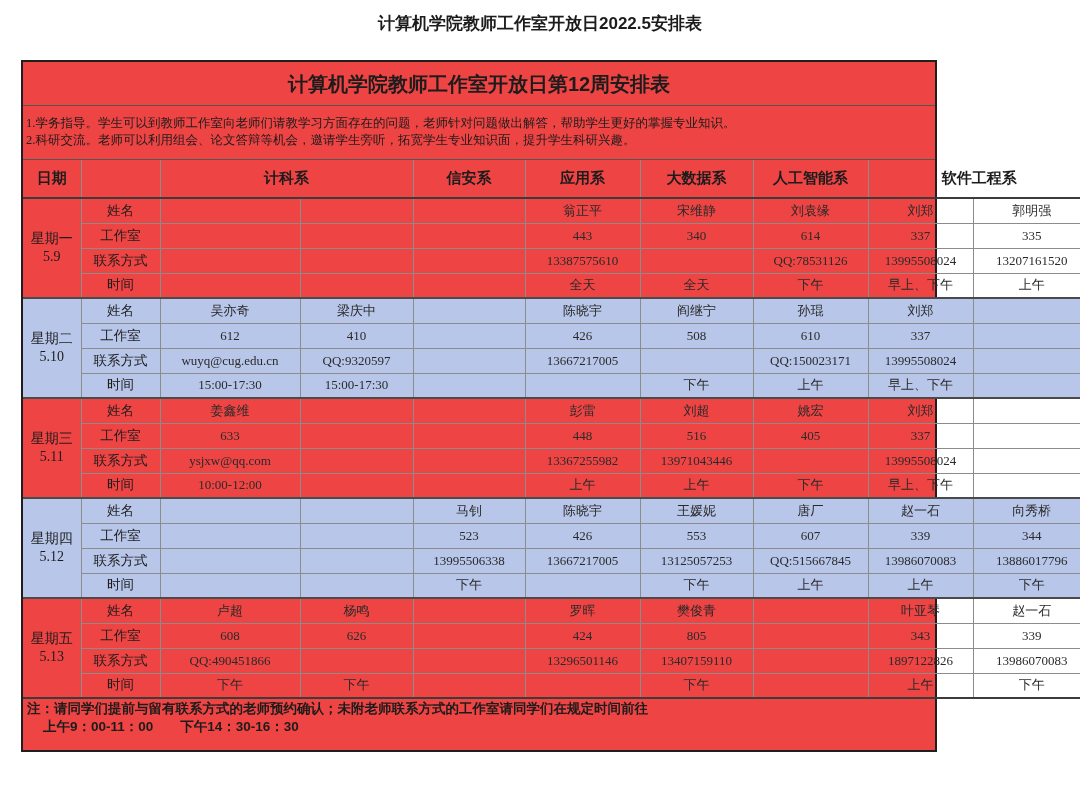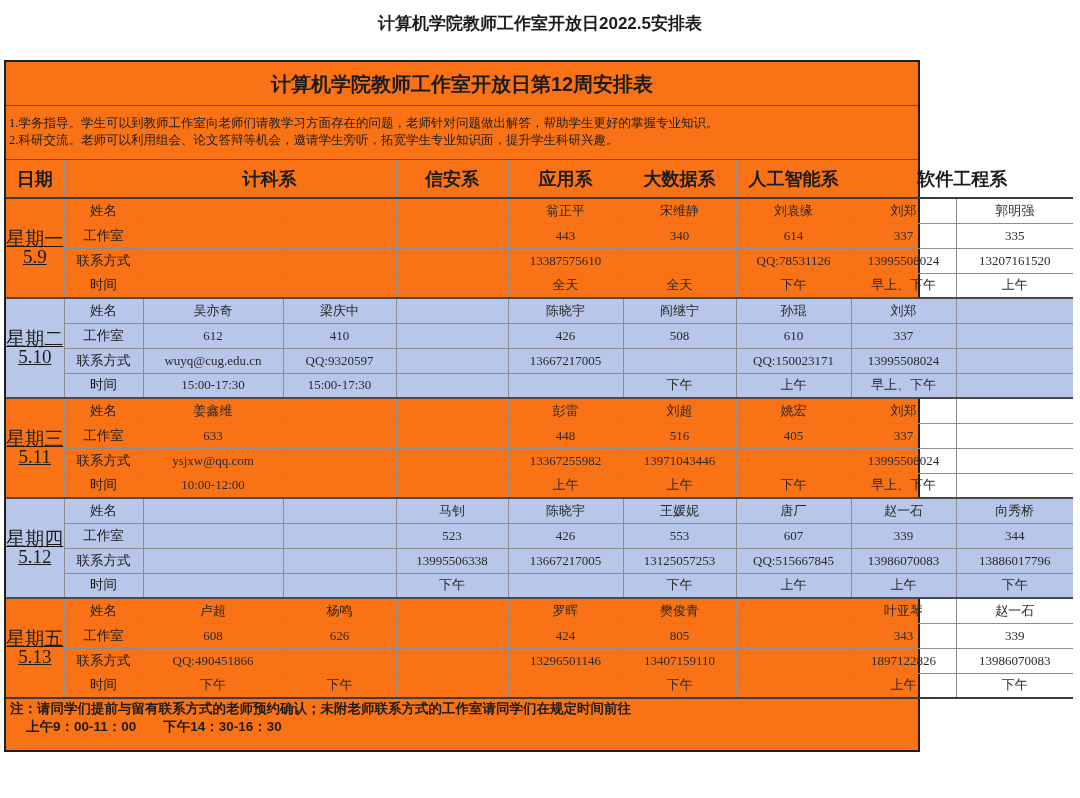--- a/index.html
+++ b/index.html
@@ -13,23 +13,23 @@
   .page-title {
     height: 60px;
     padding-top: 12px;
     text-align: center;
     font-family: "Liberation Sans", "DejaVu Sans", sans-serif;
     font-weight: bold;
     font-size: 17px;
   }
   .outer {
     width: 916px;
-    margin-left: 4px;
+    margin-left: 21px;
     border: 2px solid #1f1f1f;
-    background: #f97316;
+    background: #ef4444;
   }
   .table-title {
     height: 44px;
     line-height: 44px;
     text-align: center;
     font-family: "Liberation Sans", "DejaVu Sans", sans-serif;
     font-weight: bold;
     font-size: 20px;
     border-bottom: 1px solid #555;
   }
@@ -47,28 +47,28 @@
   }
   table.sched th, table.sched td {
     border: 1px solid #8c8c8c;
     text-align: center;
     vertical-align: middle;
     overflow: hidden;
     white-space: nowrap;
   }
   table.sched thead th {
     height: 38px;
-    font-size: 18px;
+    font-size: 15px;
     font-weight: bold;
     border-bottom: 2px solid #3c3c3c;
     border-top: none;
   }
   table.sched tbody td { height: 25px; font-size: 13px; color: #2a2a2a; }
   table.sched tbody td.row-label { font-size: 13.5px; color: #1c1c1c; }
-  table.sched tbody td.day-cell { font-size: 19px; line-height: 18px; color: #1c1c1c; text-decoration: underline; }
+  table.sched tbody td.day-cell { font-size: 14px; line-height: 18px; color: #1c1c1c; }
   table.sched tr.day-start td { border-top: 2px solid #4a4a4a; }
   table.sched tr.hl td { background: #b8c6e9; }
   table.sched th:first-child, table.sched td:first-child { border-left: none; }
   table.sched th:last-child, table.sched td:last-child { border-right: none; }
   .note {
     padding: 1px 4px 14px 4px;
     font-family: "Liberation Sans", "DejaVu Sans", sans-serif;
     font-weight: bold;
     font-size: 13.5px;
     line-height: 18px;

